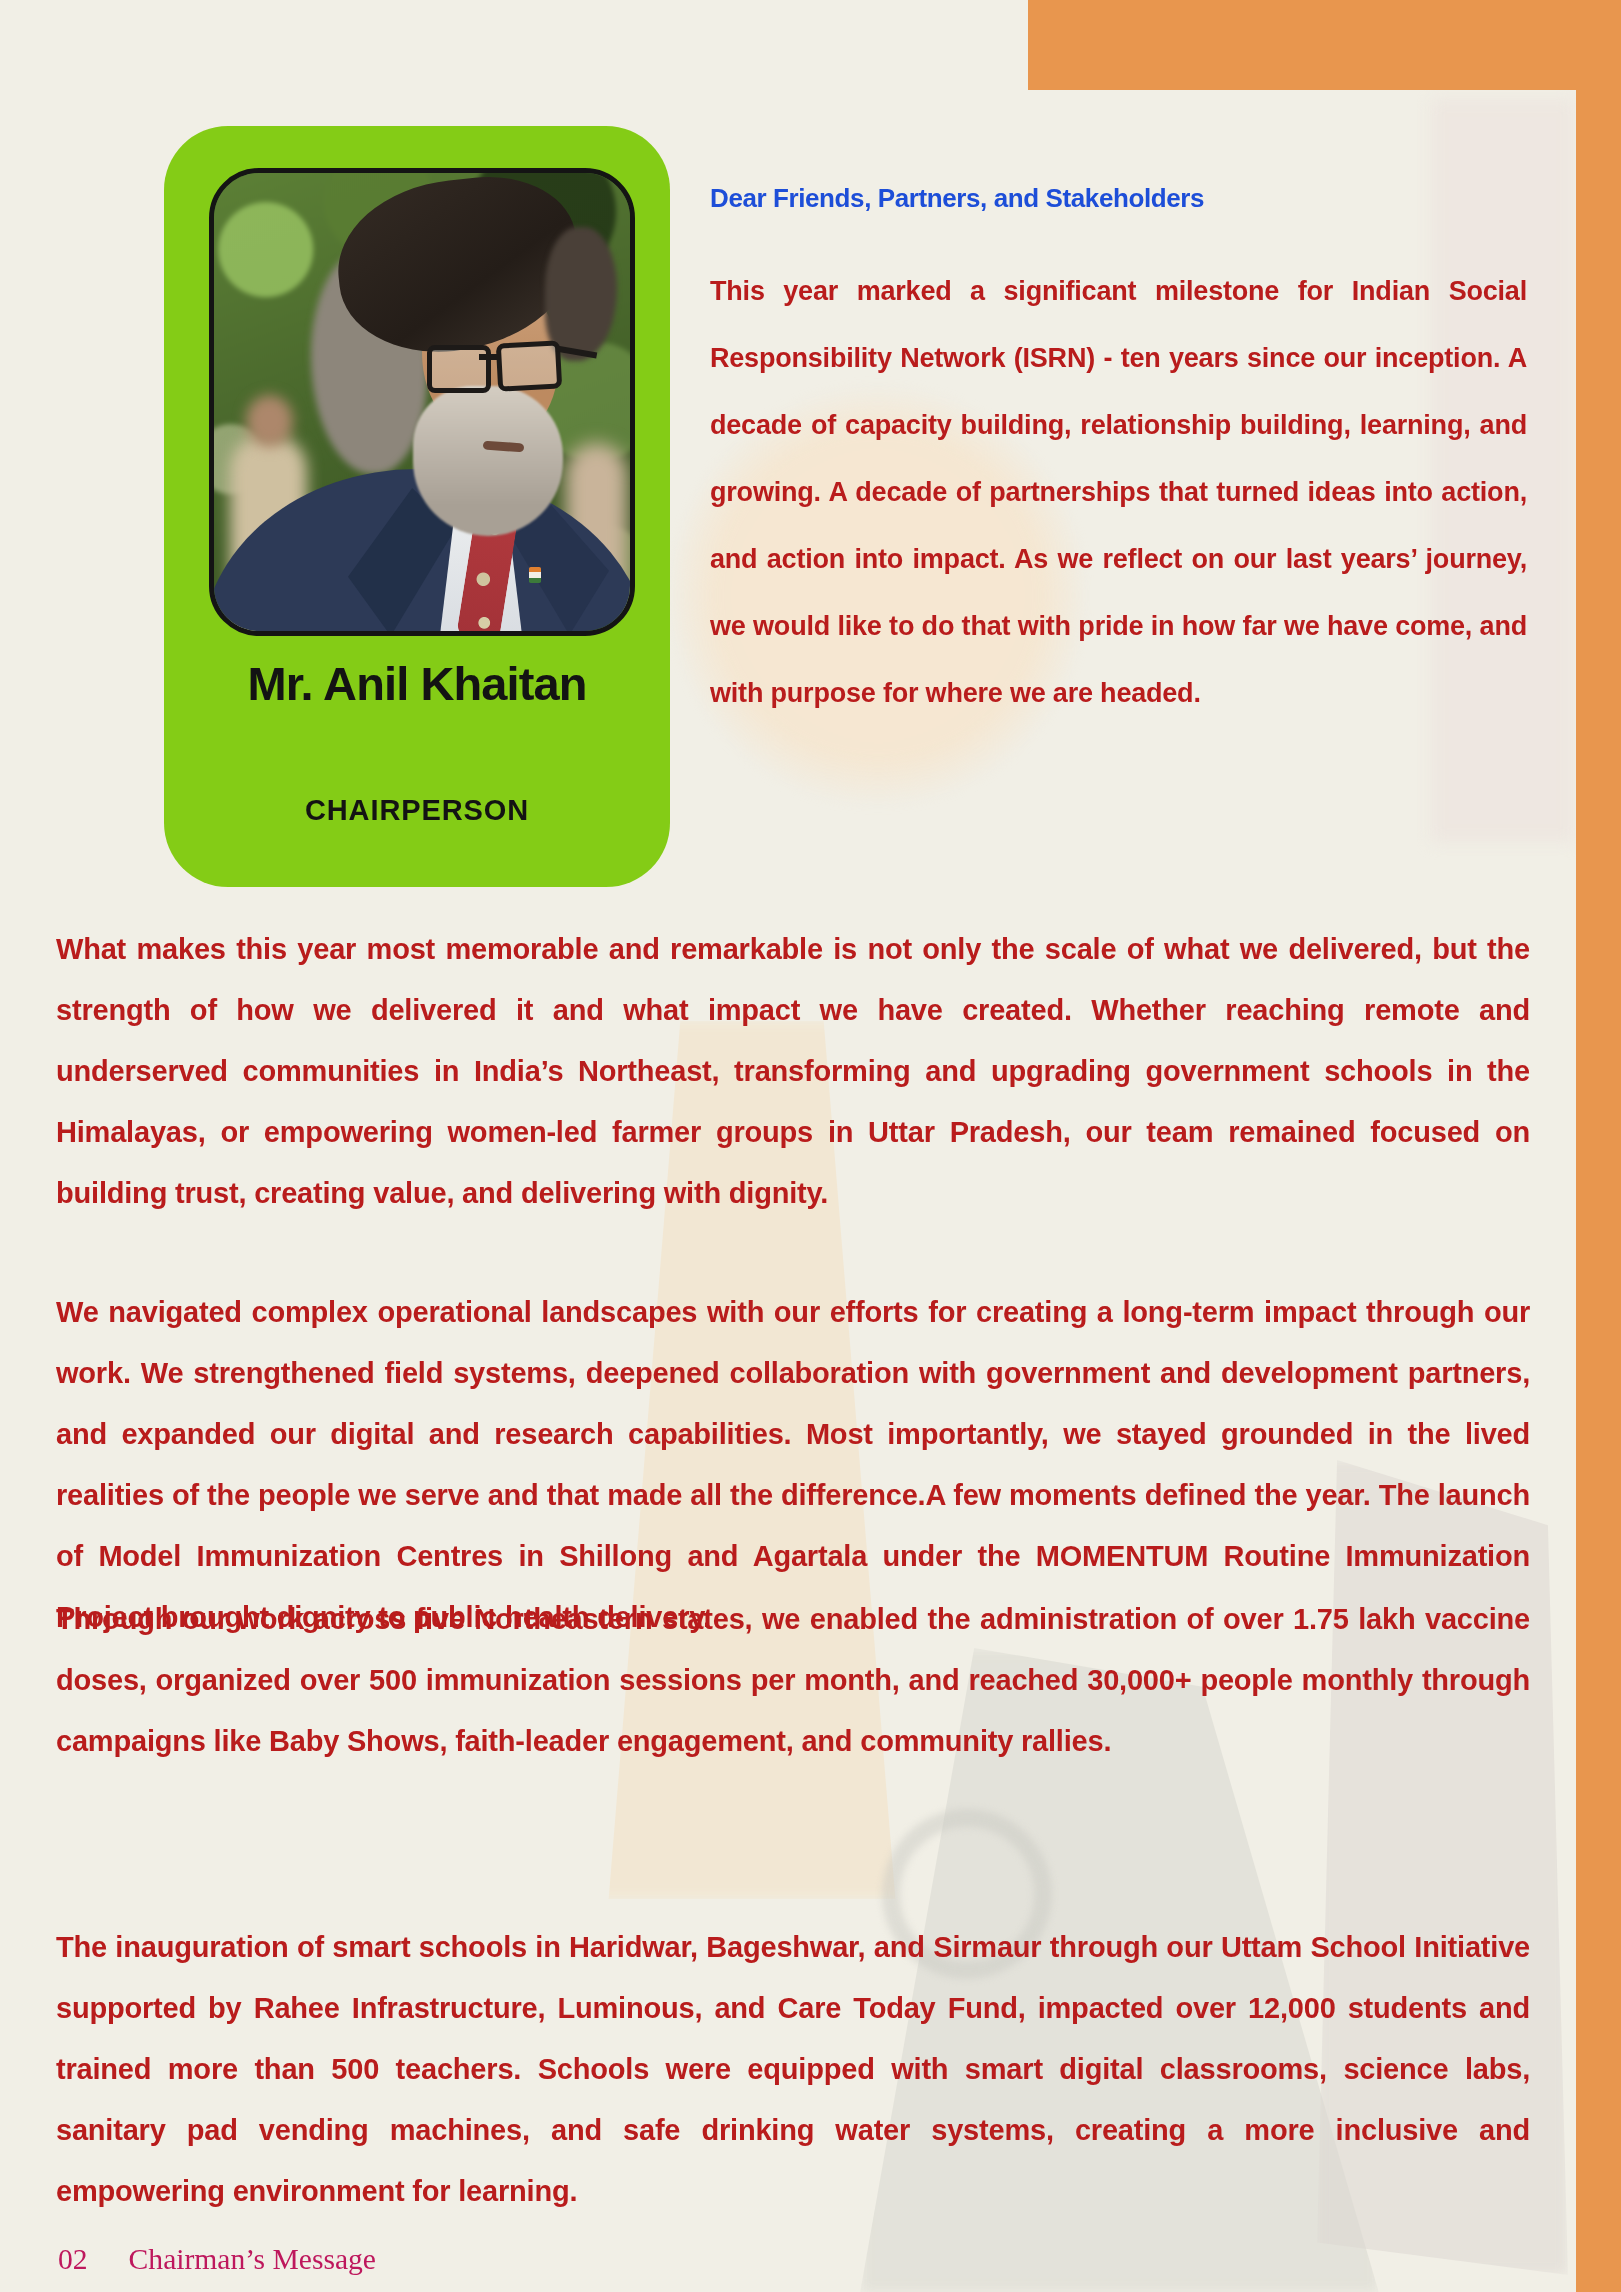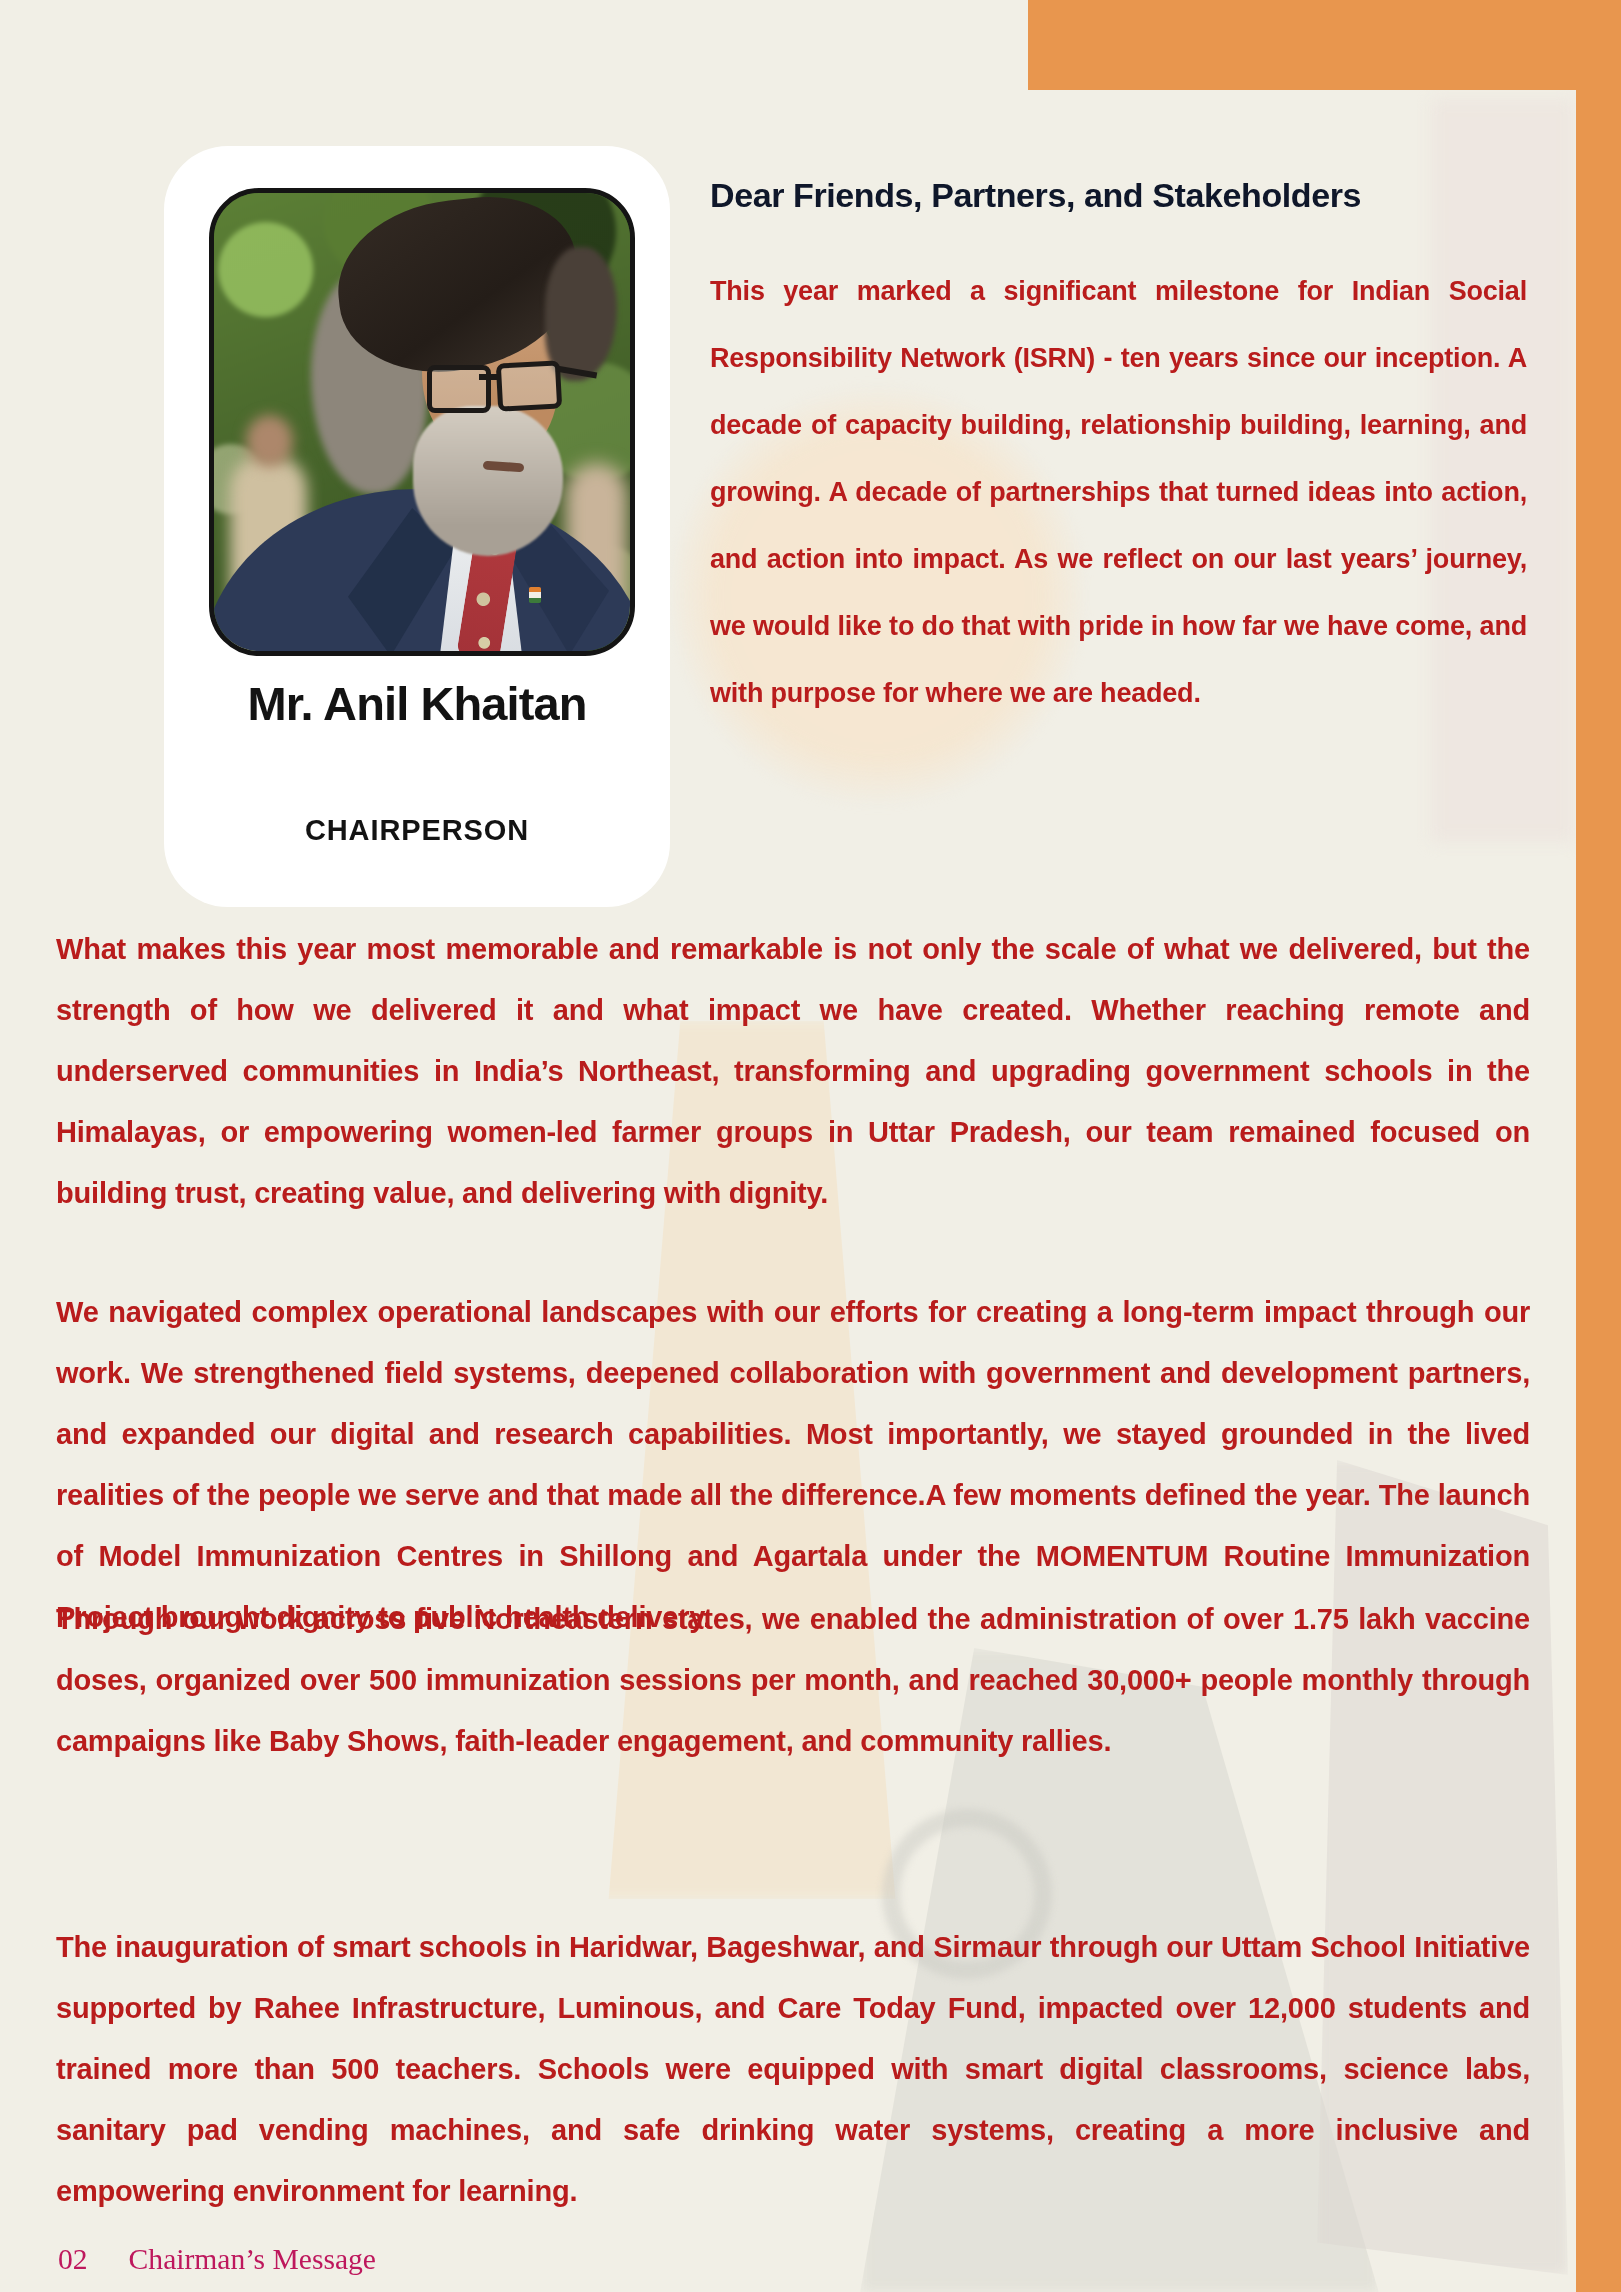--- a/index.html
+++ b/index.html
@@ -55,21 +55,21 @@
     background:#e8964e;
   }
   .right-strip{
     position:absolute;left:1576px;top:0;width:45px;height:2293px;
     background:#e8964e;
   }
 
   
   .profile-card{
     position:absolute;left:164px;top:126px;width:506px;height:761px;
-    background:#ffffff;border-radius:64px;margin-top:20px;
+    background:#84cc16;border-radius:64px;
   }
   .photo-frame{
     position:absolute;left:45px;top:42px;width:416px;height:458px;
     border:5.4px solid #141414;border-radius:50px;
     overflow:hidden;background:#41602a;
   }
   .scene{position:absolute;inset:0;}
   .foliage{
     position:absolute;inset:-9px;
     background-image:
@@ -180,22 +180,22 @@
     text-align:center;font-size:42px;font-weight:400;color:#1c1c1c;
   }
   .card-sub2{
     position:absolute;left:0;top:668px;width:506px;margin:0;
     text-align:center;font-size:29px;font-weight:700;color:#131313;
     letter-spacing:0.9px;
   }
 
   
   .salutation{
-    position:absolute;left:710px;top:176px;width:824px;margin:0;
-    font-size:34px;font-weight:700;color:#0f172a;letter-spacing:-0.4px;
+    position:absolute;left:710px;top:183px;width:824px;margin:0;
+    font-size:26px;font-weight:700;color:#1d4ed8;letter-spacing:-0.4px;
   }
   .para{
     position:absolute;margin:0;
     font-weight:700;color:#b91c1c;
     text-align:justify;text-align-last:left;
     letter-spacing:-0.2px;
   }
   .para-intro{
     left:710px;top:258px;width:817px;
     font-size:27px;line-height:67px;

